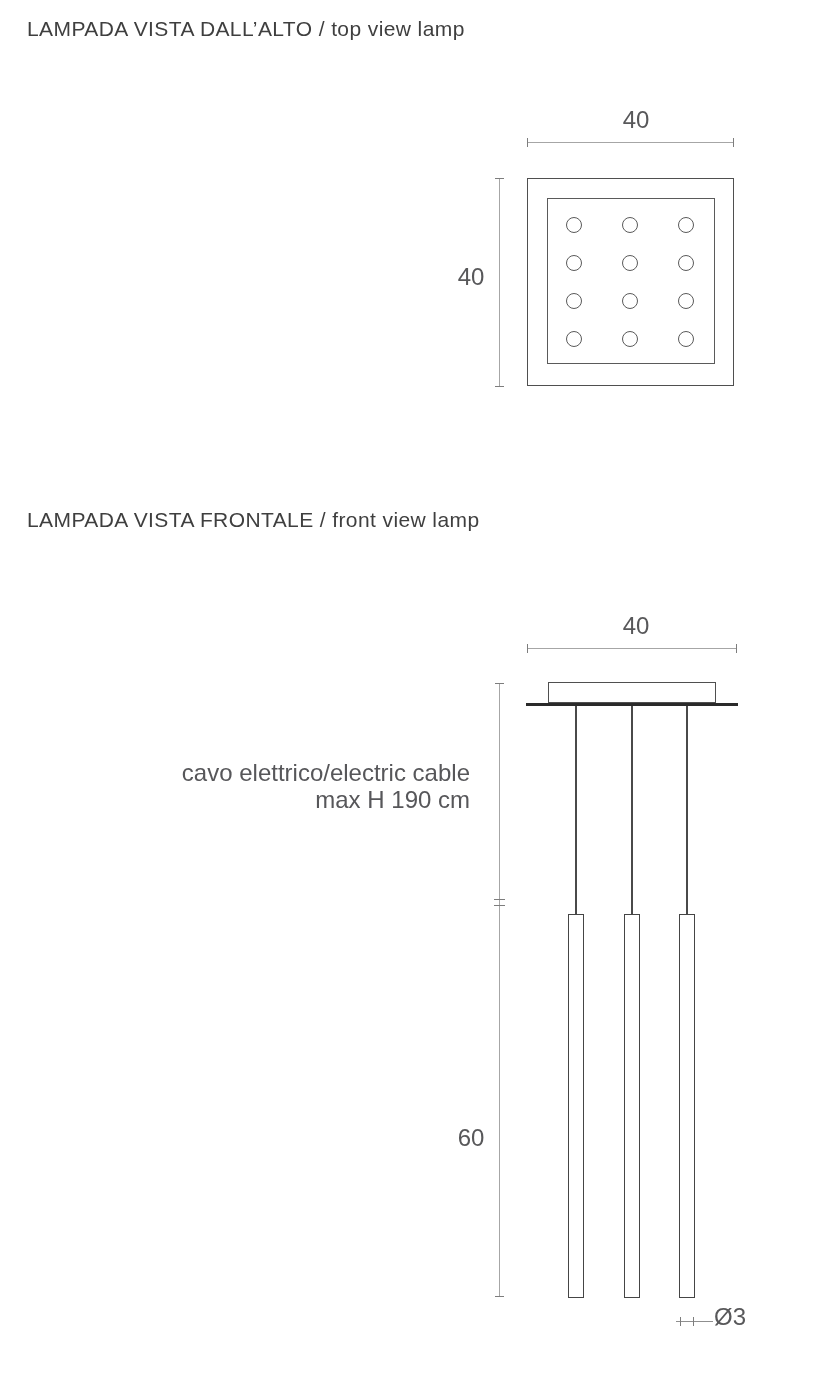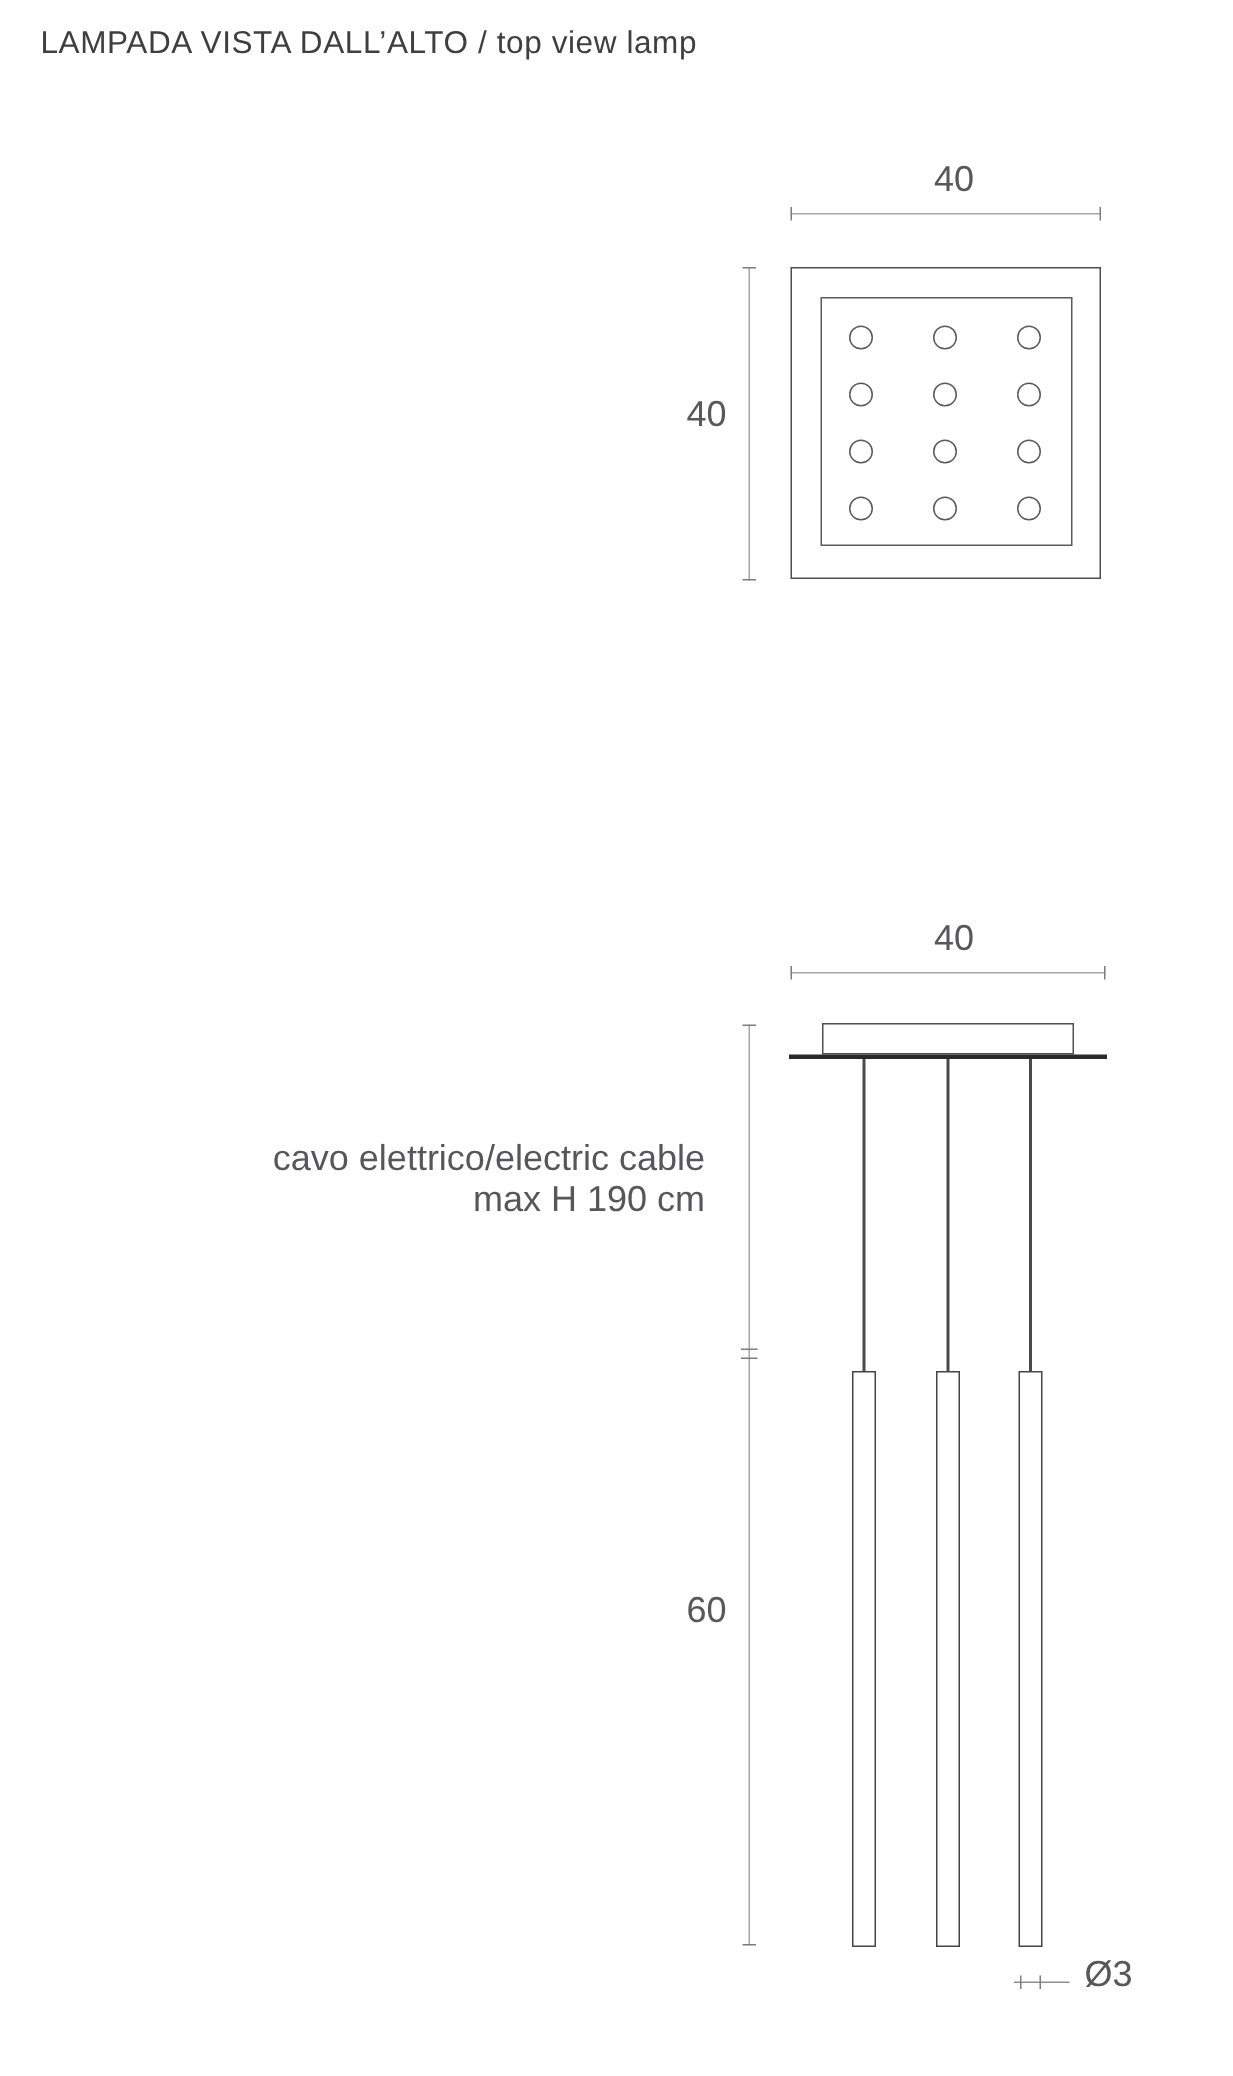--- a/index.html
+++ b/index.html
@@ -98,20 +98,21 @@
       <span class="led"></span>
       <span class="led"></span>
       <span class="led"></span>
       <span class="led"></span>
       <span class="led"></span>
       <span class="led"></span>
       <span class="led"></span>
     </div>
   </div>
 
+  <div class="title" style="left:27px; top:508px;">LAMPADA VISTA FRONTALE / front view lamp</div>
 
   <div class="dim-label" style="left:606px; top:612px; width:60px;">40</div>
   <div class="dim-h" style="left:527px; top:648px; width:210px;"></div>
 
   <div class="outline" style="left:548px; top:682px; width:168px; height:21px;"></div>
   <div class="ceiling-line" style="left:526px; top:703px; width:212px; height:3px;"></div>
 
   <div class="cable" style="left:575px; top:706px; height:208px;"></div>
   <div class="cable" style="left:631px; top:706px; height:208px;"></div>
   <div class="cable" style="left:686px; top:706px; height:208px;"></div>
@@ -121,18 +122,18 @@
   <div class="tube" style="left:679px; top:914px; width:16px; height:384px;"></div>
 
   <div class="dim-v" style="left:499px; top:683px; height:614px;"></div>
   <div class="break-tick" style="top:899px;"></div>
 
   <div class="note" style="right:352px; top:759px;margin-left:32px;">
     <div>cavo elettrico/electric cable</div>
     <div>max H 190 cm</div>
   </div>
 
-  <div class="dim-label" style="left:440px; top:1060px; width:62px;">60</div>
+  <div class="dim-label" style="left:440px; top:1124px; width:62px;">60</div>
 
   <div class="dia-line" style="left:676px; top:1321px; width:37px;"></div>
-  <div class="dim-label" style="left:714px; top:1303px; width:50px; text-align:center;">Ø3</div>
+  <div class="dim-label" style="left:714px; top:1303px; width:50px; text-align:left;">Ø3</div>
 
 </div>
 
 </body></html>

